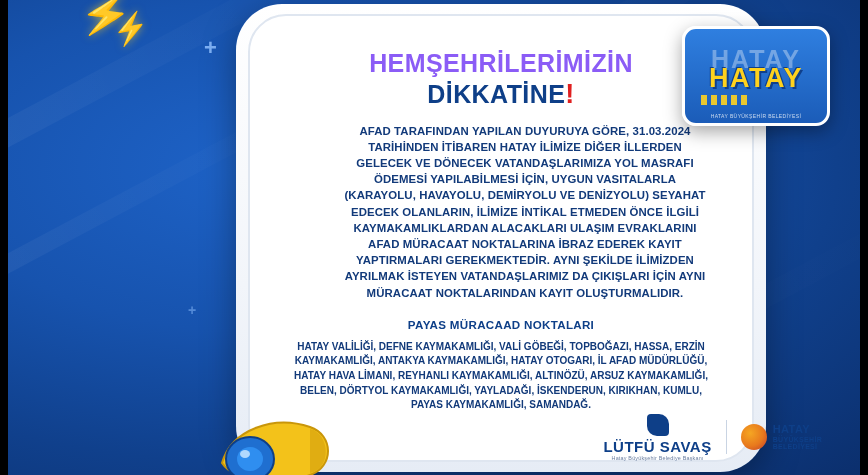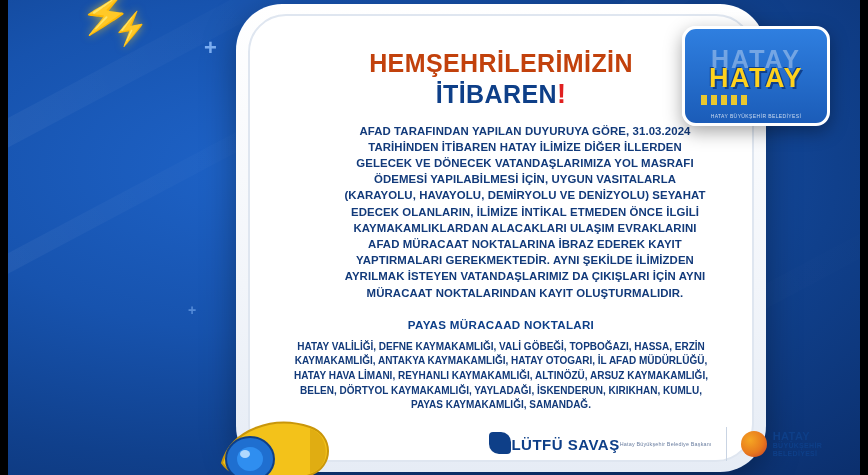--- a/index.html
+++ b/index.html
@@ -92,21 +92,21 @@
     overflow: hidden;
   }
   .card-pad {
     position: absolute;
     left: 0; right: 0; top: 0; bottom: 0;
     padding: 22px 44px 10px 44px;
     box-sizing: border-box;
     text-align: center;
   }
   .headline1 {
-    color: #c2410c;
+    color: #8b5cf6;
     font-weight: 800;
     font-size: 25px;
     letter-spacing: .4px;
     line-height: 1.08;
     margin: 12px 0 0 0;
   }
   .headline2 {
     color: #0e3f88;
     font-weight: 800;
     font-size: 25px;
@@ -147,21 +147,21 @@
     position: absolute;
     right: 38px;
     bottom: 14px;
     display: flex;
     align-items: center;
     gap: 14px;
     z-index: 25;
   }
   .logo-mayor {
     display: flex;
-    flex-direction: row;
+    flex-direction: column;
     align-items: center;
     line-height: 1;
   }
   .logo-mayor .mark {
     width: 22px; height: 22px;
     background: #0e3f88;
     border-radius: 4px 10px 4px 10px;
     margin-bottom: 3px;
   }
   .logo-mayor .name {
@@ -289,21 +289,21 @@
       <div class="main">HATAY</div>
       <div class="stripes"></div>
       <div class="caption">HATAY BÜYÜKŞEHİR BELEDİYESİ</div>
     </div>
 
     <div class="card-outer">
       <div class="card-inner">
         <div class="card-pad">
           <div class="headline1">HEMŞEHRİLERİMİZİN</div>
           <div class="headline2">
-            <span>İTİBAREN</span><span class="bang">!</span>
+            <span>DİKKATİNE</span><span class="bang">!</span>
           </div>
           <div class="body-text">AFAD TARAFINDAN YAPILAN DUYURUYA GÖRE, 31.03.2024 TARİHİNDEN İTİBAREN HATAY İLİMİZE DİĞER İLLERDEN GELECEK VE DÖNECEK VATANDAŞLARIMIZA YOL MASRAFI ÖDEMESİ YAPILABİLMESİ İÇİN, UYGUN VASITALARLA (KARAYOLU, HAVAYOLU, DEMİRYOLU VE DENİZYOLU) SEYAHAT EDECEK OLANLARIN, İLİMİZE İNTİKAL ETMEDEN ÖNCE İLGİLİ KAYMAKAMLIKLARDAN ALACAKLARI ULAŞIM EVRAKLARINI AFAD MÜRACAAT NOKTALARINA İBRAZ EDEREK KAYIT YAPTIRMALARI GEREKMEKTEDİR. AYNI ŞEKİLDE İLİMİZDEN AYRILMAK İSTEYEN VATANDAŞLARIMIZ DA ÇIKIŞLARI İÇİN AYNI MÜRACAAT NOKTALARINDAN KAYIT OLUŞTURMALIDIR.</div>
           <div class="sect-title">PAYAS MÜRACAAD NOKTALARI</div>
           <div class="points">HATAY VALİLİĞİ, DEFNE KAYMAKAMLIĞI, VALİ GÖBEĞİ, TOPBOĞAZI, HASSA, ERZİN KAYMAKAMLIĞI, ANTAKYA KAYMAKAMLIĞI, HATAY OTOGARI, İL AFAD MÜDÜRLÜĞÜ, HATAY HAVA LİMANI, REYHANLI KAYMAKAMLIĞI, ALTINÖZÜ, ARSUZ KAYMAKAMLIĞI, BELEN, DÖRTYOL KAYMAKAMLIĞI, YAYLADAĞI, İSKENDERUN, KIRIKHAN, KUMLU, PAYAS KAYMAKAMLIĞI, SAMANDAĞ.</div>
         </div>
       </div>
     </div>
 
     <div class="logos">
       <div class="logo-mayor">

